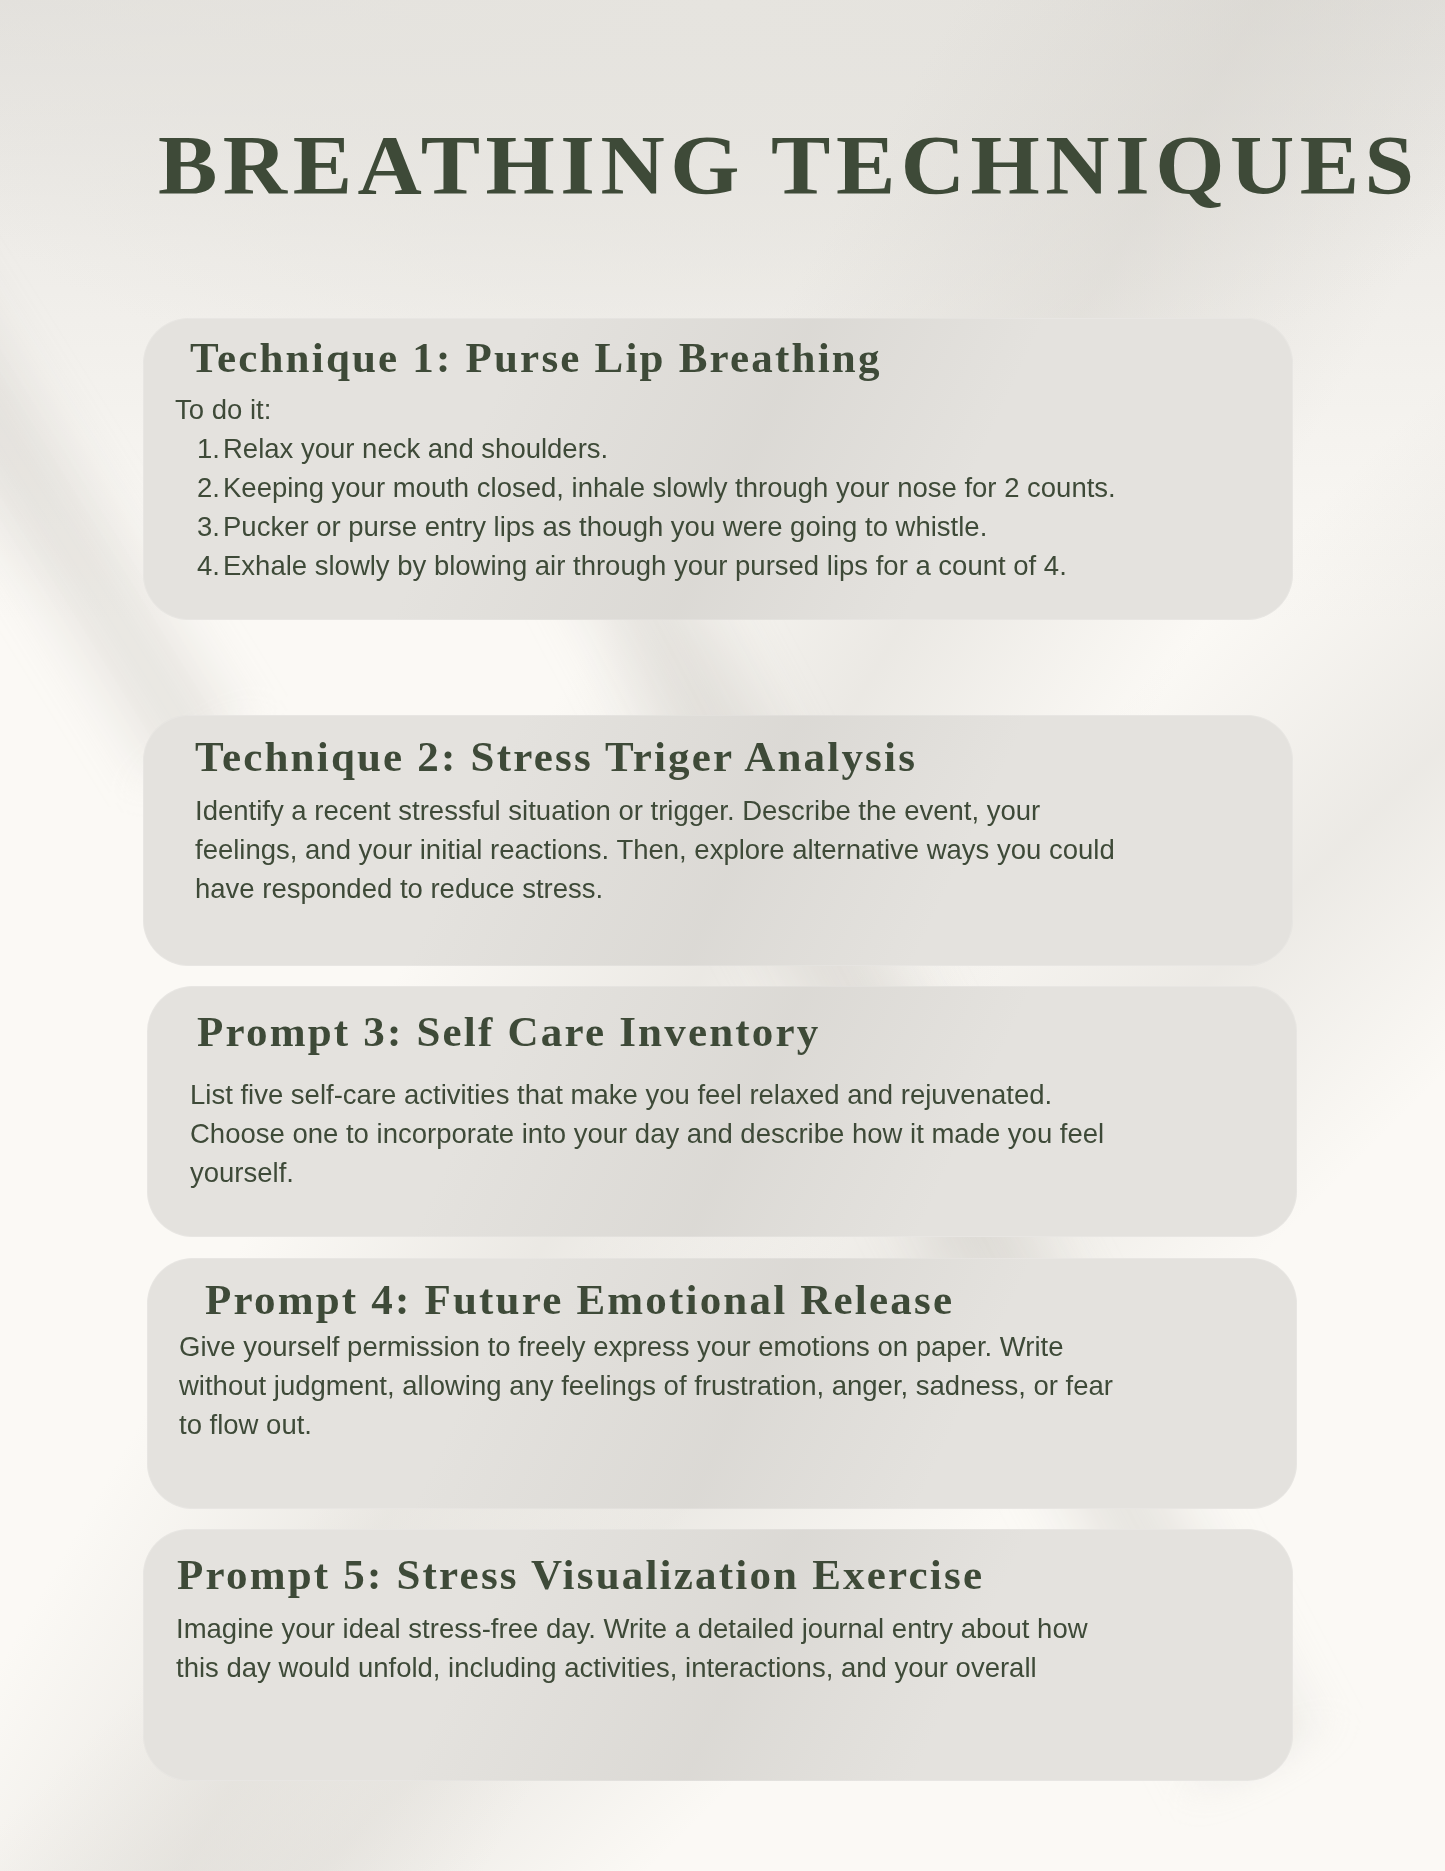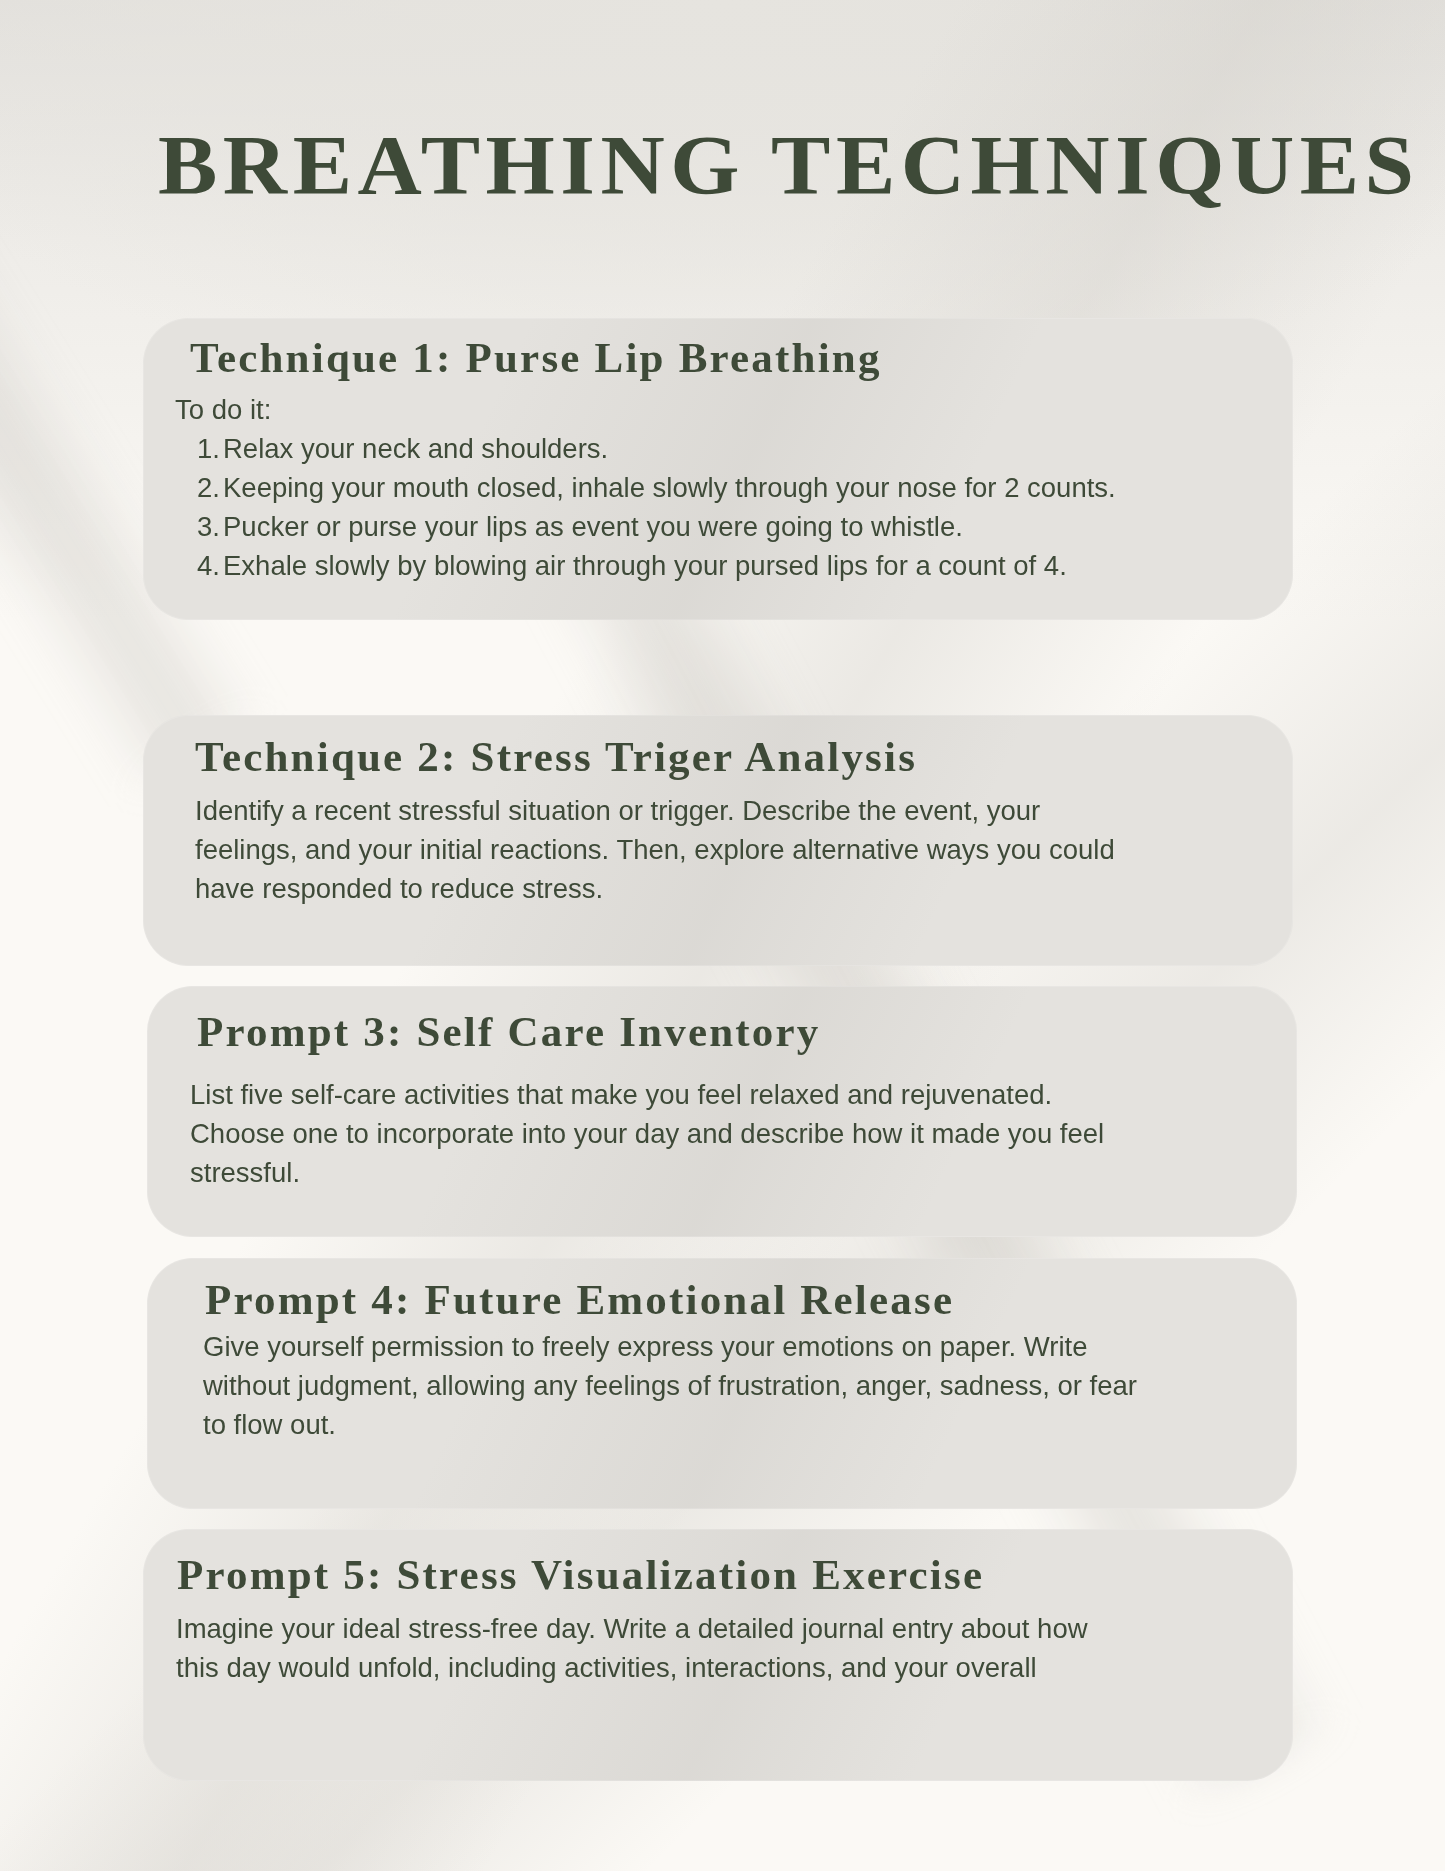--- a/index.html
+++ b/index.html
@@ -76,21 +76,21 @@
     <li class="list-item">
       <span class="list-num">1.</span>
       <span class="list-text">Relax your neck and shoulders.</span>
     </li>
     <li class="list-item">
       <span class="list-num">2.</span>
       <span class="list-text">Keeping your mouth closed, inhale slowly through your nose for 2 counts.</span>
     </li>
     <li class="list-item">
       <span class="list-num">3.</span>
-      <span class="list-text">Pucker or purse your lips as event you were going to whistle.</span>
+      <span class="list-text">Pucker or purse entry lips as though you were going to whistle.</span>
     </li>
     <li class="list-item">
       <span class="list-num">4.</span>
       <span class="list-text">Exhale slowly by blowing air through your pursed lips for a count of 4.</span>
     </li>
   </ol>
 </section>
 
 <section class="card" style="left:143px; top:715px; width:1150px; height:251px;">
   <h2 class="card-heading" style="margin:0; left:52px; top:17px;">Technique 2: Stress Triger Analysis</h2>
@@ -99,27 +99,27 @@
     <div>feelings, and your initial reactions. Then, explore alternative ways you could</div>
     <div>have responded to reduce stress.</div>
   </div>
 </section>
 
 <section class="card" style="left:147px; top:986px; width:1150px; height:251px;">
   <h2 class="card-heading" style="margin:0; left:50px; top:21px;">Prompt 3: Self Care Inventory</h2>
   <div class="body-text" style="left:43px; top:89px;">
     <div>List five self-care activities that make you feel relaxed and rejuvenated.</div>
     <div>Choose one to incorporate into your day and describe how it made you feel</div>
-    <div>stressful.</div>
+    <div>yourself.</div>
   </div>
 </section>
 
 <section class="card" style="left:147px; top:1258px; width:1150px; height:251px;">
   <h2 class="card-heading" style="margin:8px; left:50px; top:9px;">Prompt 4: Future Emotional Release</h2>
-  <div class="body-text" style="left:56px; top:69px;">
+  <div class="body-text" style="left:32px; top:69px;">
     <div>Give yourself permission to freely express your emotions on paper. Write</div>
     <div>without judgment, allowing any feelings of frustration, anger, sadness, or fear</div>
     <div>to flow out.</div>
   </div>
 </section>
 
 <section class="card" style="left:143px; top:1529px; width:1150px; height:252px;">
   <h2 class="card-heading" style="margin:0; left:34px; top:21px;">Prompt 5: Stress Visualization Exercise</h2>
   <div class="body-text" style="left:33px; top:80px;">
     <div>Imagine your ideal stress-free day. Write a detailed journal entry about how</div>

